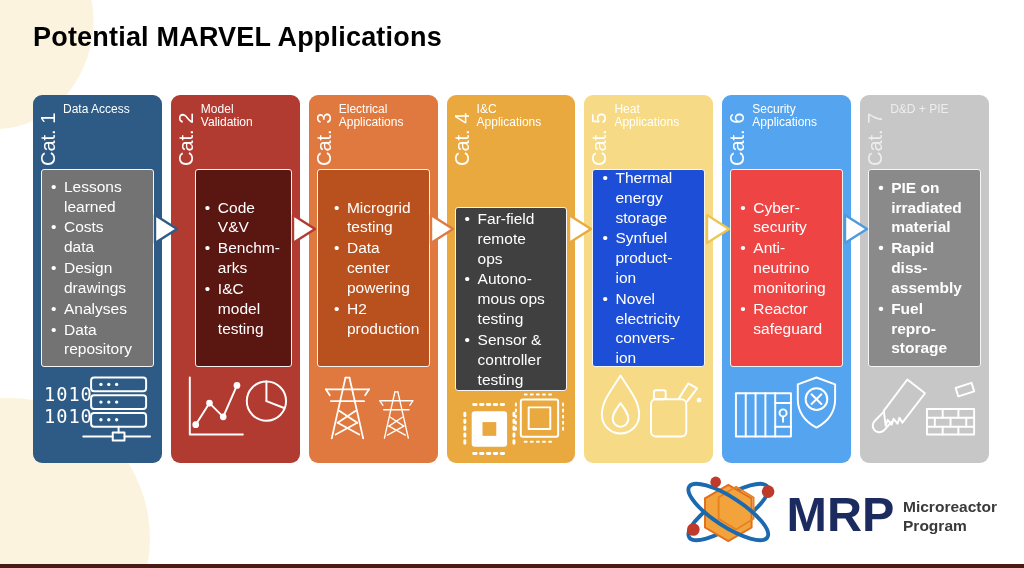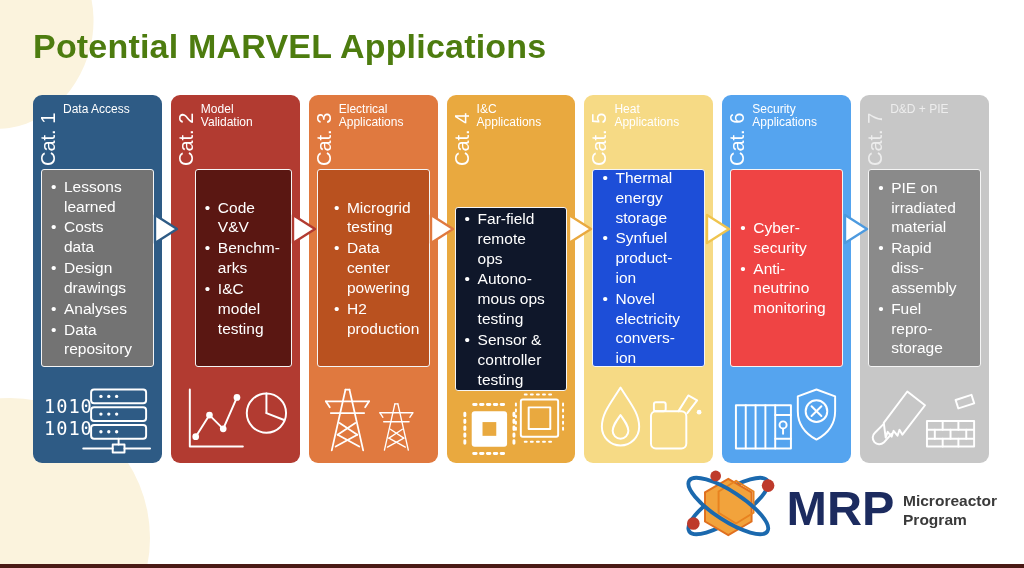--- a/index.html
+++ b/index.html
@@ -5,59 +5,59 @@
   html,body{margin:0;padding:0;}
   body{
     width:1024px;height:568px;position:relative;overflow:hidden;
     background:#ffffff;font-family:"Liberation Sans",sans-serif;
   }
   .decor{position:absolute;background:#FBF3DD;border-radius:50%;z-index:0;}
   .decor-top{left:-78px;top:-70px;width:170px;height:200px;transform:rotate(18deg);}
   .decor-bottom{left:-130px;bottom:-110px;width:280px;height:280px;}
   .slide-title{
     position:absolute;left:33px;top:4px;z-index:2;
-    font-size:34px;font-weight:bold;color:#4d7c0f;letter-spacing:.2px;
+    font-size:27px;font-weight:bold;color:#000000;letter-spacing:.2px;
   }
   .columns{
     position:absolute;left:33px;top:95px;width:956px;height:368px;
     display:flex;gap:9px;z-index:1;
   }
   .col{
     flex:1;border-radius:9px;display:flex;flex-direction:column;color:#fff;
   }
   .col-1{background:#2E5B85;} .col-1 .col-box{background:#737373;}
   .col-2{background:#B23B31;} .col-2 .col-box{background:#5A1712;margin-left:24px;}
   .col-3{background:#E0793F;} .col-3 .col-box{background:#B9511F;justify-content:center;}
-  .col-4{background:#E9A93F;} .col-4 .col-box{background:#0f172a;margin-top:41px;}
+  .col-4{background:#E9A93F;} .col-4 .col-box{background:#404040;margin-top:41px;}
   .col-5{background:#F6DA85;} .col-5 .col-box{background:#1d4ed8;}
   .col-6{background:#55A4EF;} .col-6 .col-box{background:#ef4444;}
-  .col-7{background:#C7C7C7;color:#EDEDED;} .col-7 .col-box{background:#8A8A8A;}
+  .col-7{background:#C7C7C7;color:#EDEDED;} .col-7 .col-box{background:#8A8A8A;font-weight:bold;}
   .col-head{height:74px;display:flex;gap:3px;padding:5px 2px 0 5px;box-sizing:border-box;}
   .cat{
     writing-mode:vertical-rl;transform:rotate(180deg);
     font-size:20px;line-height:1;height:66px;flex:0 0 22px;
   }
   .col-title{
     font-weight:normal;font-size:12px;line-height:1.12;padding-top:3px;
     white-space:pre-line;
   }
   .col-box{
     height:198px;margin:0 8px;border:1.6px solid #F5F5F5;border-radius:3px;
     display:flex;align-items:center;box-sizing:border-box;
   }
   .col-box ul{list-style:none;margin:0;padding:0 2px 0 7px;}
   .col-box li{
     position:relative;padding-left:15px;color:#fff;
     font-size:15.5px;line-height:1.28;margin:1px 0;white-space:pre-line;
   }
   .col-box li::before{content:"\2022";position:absolute;left:2px;}
-  .col-icon{margin-top:auto;display:flex;justify-content:center;align-items:flex-end;padding-bottom:8px;}
+  .col-icon{margin-top:auto;display:flex;justify-content:center;align-items:flex-end;padding-bottom:20px;}
   .arrow{position:absolute;top:213px;z-index:3;}
   .bottom-bar{position:absolute;left:0;bottom:0;width:1024px;height:4px;background:#4A1A15;z-index:4;}
-  .logo{position:absolute;right:22px;bottom:16px;z-index:2;}
+  .logo{position:absolute;right:22px;bottom:10px;z-index:2;}
 </style>
 </head>
 <body>
 
 <div class="decor decor-top"></div>
 <div class="decor decor-bottom"></div>
 
 <h1 class="slide-title">Potential MARVEL Applications</h1>
 
 <div class="columns">
@@ -268,20 +268,22 @@
       <div class="col-title">Security
 Applications</div>
     </div>
     <div class="col-box">
       <ul>
         <li>Cyber-
 security</li>
         <li>Anti-
 neutrino
 monitoring</li>
+        <li>Reactor
+safeguard</li>
       </ul>
     </div>
     <div class="col-icon">
       <svg width="110" height="72" viewBox="0 0 112 72" fill="none" stroke="#fff" stroke-width="2" stroke-linecap="round" stroke-linejoin="round">
         <rect x="4" y="22" width="56" height="44"></rect>
         <line x1="14" y1="22" x2="14" y2="66"></line>
         <line x1="24" y1="22" x2="24" y2="66"></line>
         <line x1="34" y1="22" x2="34" y2="66"></line>
         <line x1="44" y1="22" x2="44" y2="66"></line>
         <line x1="44" y1="32" x2="60" y2="32"></line>

